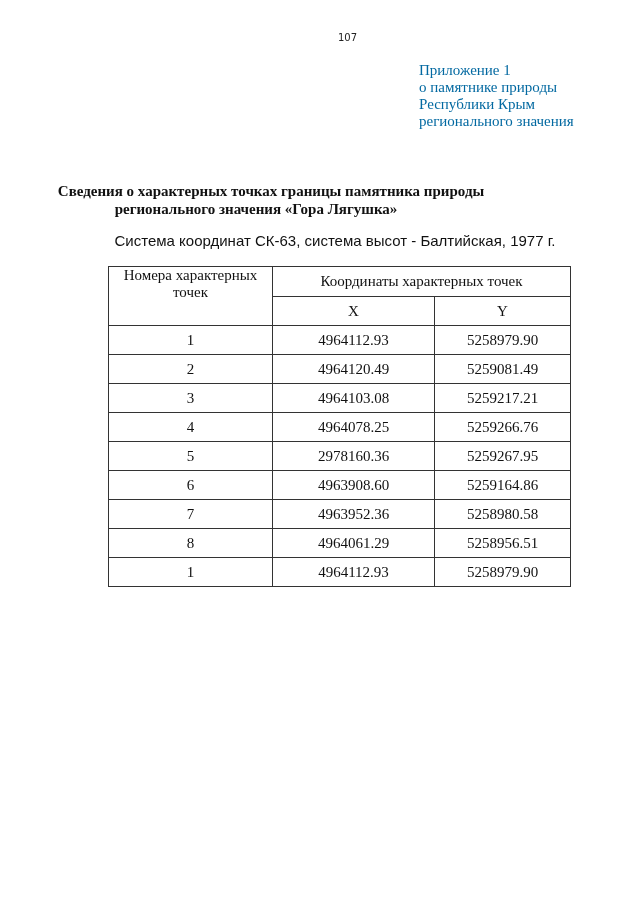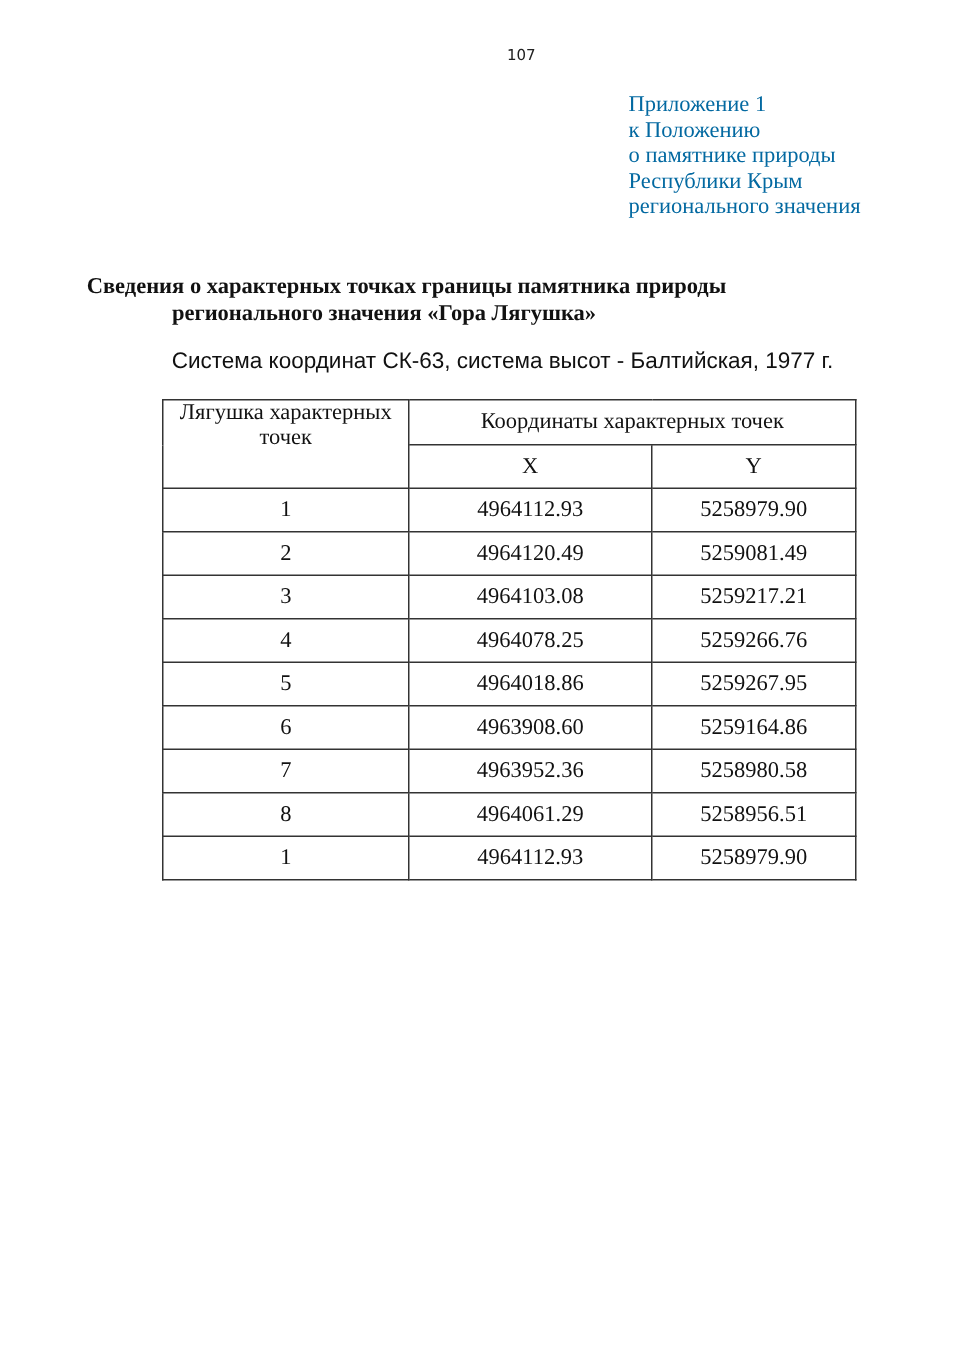--- a/index.html
+++ b/index.html
@@ -21,37 +21,36 @@
   td.c2 { width:161px; }
   td.c3 { width:135px; }
 </style>
 </head>
 <body>
 
 <div class="page-num">107</div>
 
 <div class="appendix">
   <div>Приложение 1</div>
-  <div>к Положению</div>
   <div>о памятнике природы</div>
   <div>Республики Крым</div>
   <div>регионального значения</div>
 </div>
 
 <div class="title">
   <div class="l1">Сведения о характерных точках границы памятника природы</div>
   <div>регионального значения «Гора Лягушка»</div>
 </div>
 
 <div class="subtitle">Система координат СК-63, система высот - Балтийская, 1977 г.</div>
 
 <table class="coords">
   <tbody>
       <tr>
-    <th class="num" rowspan="2">Лягушка характерных точек</th>
+    <th class="num" rowspan="2">Номера характерных точек</th>
     <th class="coordhdr" colspan="2">Координаты характерных точек</th>
   </tr>
   <tr>
     <th class="axis">X</th>
     <th class="axis">Y</th>
   </tr>
   <tr>
     <td class="c1">1</td>
     <td class="c2">4964112.93</td>
     <td class="c3">5258979.90</td>
@@ -66,21 +65,21 @@
     <td class="c2">4964103.08</td>
     <td class="c3">5259217.21</td>
   </tr>
   <tr>
     <td class="c1">4</td>
     <td class="c2">4964078.25</td>
     <td class="c3">5259266.76</td>
   </tr>
   <tr>
     <td class="c1">5</td>
-    <td class="c2">4964018.86</td>
+    <td class="c2">2978160.36</td>
     <td class="c3">5259267.95</td>
   </tr>
   <tr>
     <td class="c1">6</td>
     <td class="c2">4963908.60</td>
     <td class="c3">5259164.86</td>
   </tr>
   <tr>
     <td class="c1">7</td>
     <td class="c2">4963952.36</td>

